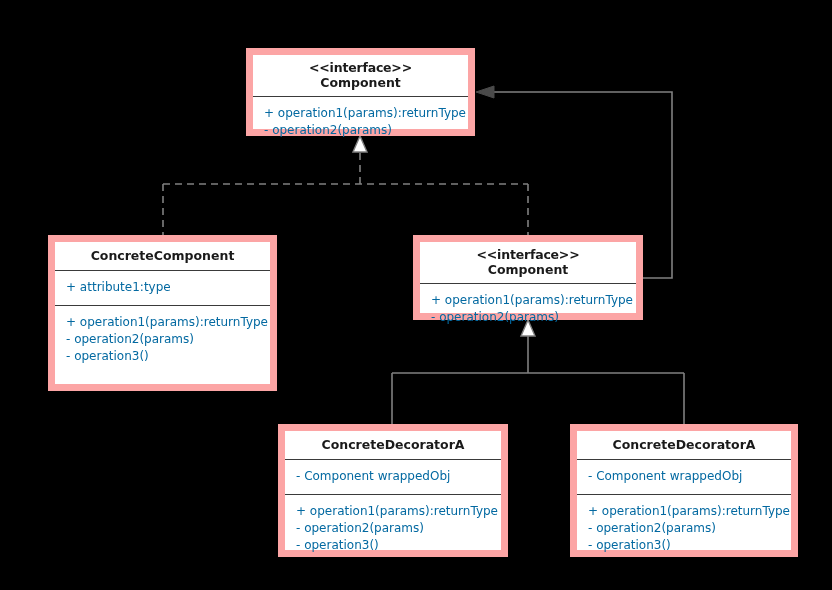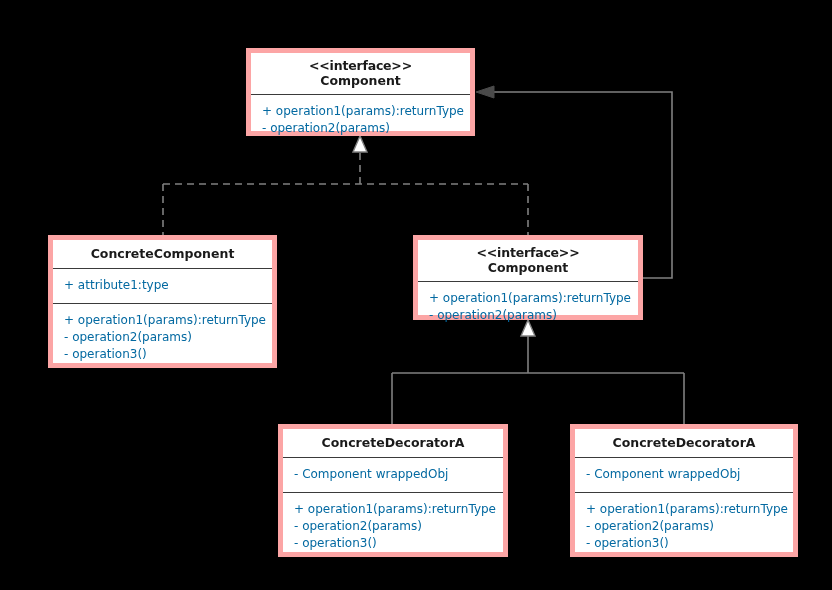--- a/index.html
+++ b/index.html
@@ -19,21 +19,21 @@
     position: absolute;
     left: 0;
     top: 0;
     width: 832px;
     height: 590px;
     pointer-events: none;
   }
   .uml-class {
     position: absolute;
     background: #ffffff;
-    border: 5px solid #fca5a5;
+    border: 7px solid #fca5a5;
     box-sizing: border-box;
     display: flex;
     flex-direction: column;
   }
   .uml-head {
     border-bottom: 1px solid #3a3a3a;
     box-sizing: border-box;
     text-align: center;
     color: #1a1a1a;
     font-weight: bold;
@@ -100,21 +100,21 @@
     <div class="uml-head">
       <span class="stereotype">&lt;&lt;interface&gt;&gt;</span>
       <span class="cname">Component</span>
     </div>
     <div class="uml-compartment">
       <div class="member">+ operation1(params):returnType</div>
       <div class="member">- operation2(params)</div>
     </div>
   </div>
 
-  <div class="uml-class" style="left:48px; top:235px; width:229px; height:133px;">
+  <div class="uml-class" style="left:48px; top:235px; width:229px; height:156px;">
     <div class="uml-head" style="padding-top:6px; padding-bottom:7px;">
       <span class="cname">ConcreteComponent</span>
     </div>
     <div class="uml-compartment" style="padding-top:8px; padding-bottom:9px;">
       <div class="member">+ attribute1:type</div>
     </div>
     <div class="uml-compartment">
       <div class="member">+ operation1(params):returnType</div>
       <div class="member">- operation2(params)</div>
       <div class="member">- operation3()</div>

